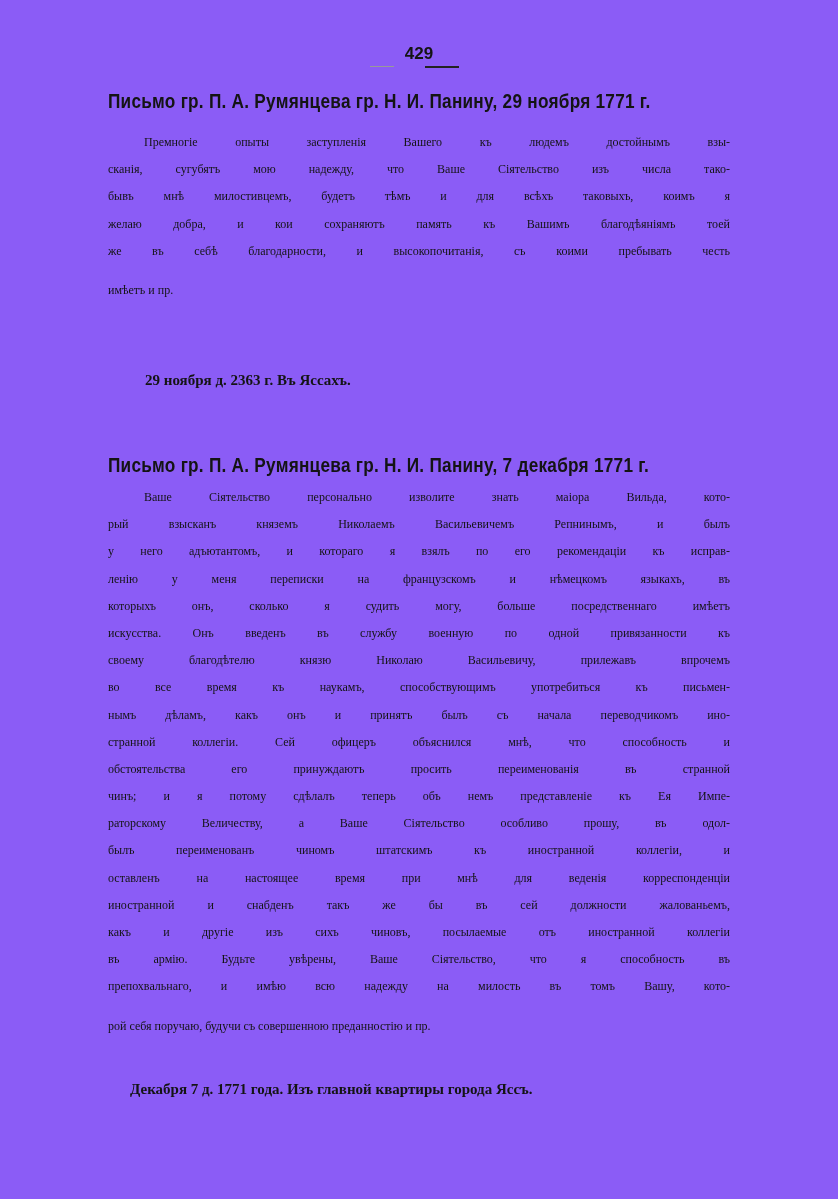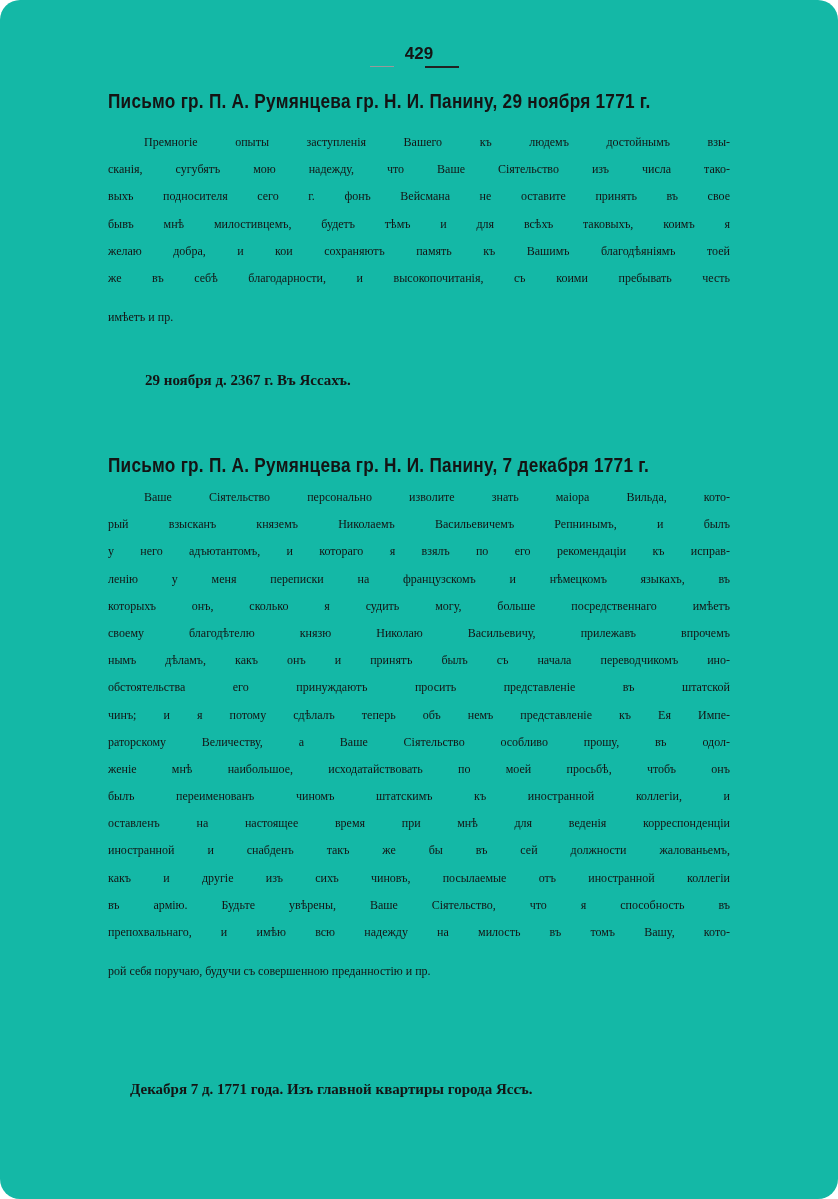--- a/index.html
+++ b/index.html
@@ -1,17 +1,17 @@
 <!DOCTYPE html>
 <html><head>
 <meta charset="utf-8">
 <style>
   html, body { margin: 0; padding: 0; background: #ffffff; }
   body { width: 838px; height: 1199px; position: relative; overflow: hidden; color: #141414; }
-  .page { position: absolute; left: 0; top: 0; width: 838px; height: 1199px; background: #14b8a6; border-radius: 20px; }
+  .page { position: absolute; left: 0; top: 0; width: 838px; height: 1199px; background: #8b5cf6; }
   .pagenum { position: absolute; top: 44px; left: 0; width: 838px; text-align: center;
     font-family: "Liberation Sans", sans-serif; font-weight: bold; font-size: 17px; letter-spacing: 0px; }
   .rule-left { position: absolute; top: 66px; left: 370px; width: 24px; height: 1px; background: #999; }
   .rule-right { position: absolute; top: 66px; left: 425px; width: 34px; height: 2px; background: #222; }
   .heading { position: absolute; left: 108px; width: 625px; white-space: nowrap;
     font-family: "Liberation Sans Narrow", "Liberation Sans", sans-serif; font-weight: bold;
     font-size: 20px; transform-origin: left top; transform: scaleX(0.86); letter-spacing: 0.3px; }
   .h1 { top: 90px; }
   .h2 { top: 454px; }
   .body { position: absolute; left: 108px; width: 622px;
@@ -30,41 +30,42 @@
 
 <div class="page">
   <div class="pagenum">429</div>
   <div class="rule-left"></div>
   <div class="rule-right"></div>
 
   <div class="heading h1">Письмо гр. П. А. Румянцева гр. Н. И. Панину, 29 ноября 1771 г.</div>
   <div class="body p1" id="body0">
       <span class="line first">Премногіе опыты заступленія Вашего къ людемъ достойнымъ взы-</span>
       <span class="line">сканія, сугубятъ мою надежду, что Ваше Сіятельство изъ числа тако-</span>
-      <span class="line">выхъ подносителя сего г. фонъ Вейсмана не оставите принять въ свое</span>
       <span class="line">бывъ мнѣ милостивцемъ, будетъ тѣмъ и для всѣхъ таковыхъ, коимъ я</span>
       <span class="line">желаю добра, и кои сохраняютъ память къ Вашимъ благодѣяніямъ тоей</span>
       <span class="line">же въ себѣ благодарности, и высокопочитанія, съ коими пребывать честь</span>
       <span class="line last">имѣетъ и пр.</span>
     </div>
-  <div class="sig s1">29 ноября д. 2367 г. Въ Яссахъ.</div>
+  <div class="sig s1">29 ноября д. 2363 г. Въ Яссахъ.</div>
 
   <div class="heading h2">Письмо гр. П. А. Румянцева гр. Н. И. Панину, 7 декабря 1771 г.</div>
   <div class="body p2" id="body1">
       <span class="line first">Ваше Сіятельство персонально изволите знать маіора Вильда, кото-</span>
       <span class="line">рый взысканъ княземъ Николаемъ Васильевичемъ Репнинымъ, и былъ</span>
       <span class="line">у него адъютантомъ, и котораго я взялъ по его рекомендаціи къ исправ-</span>
       <span class="line">ленію у меня переписки на французскомъ и нѣмецкомъ языкахъ, въ</span>
       <span class="line">которыхъ онъ, сколько я судить могу, больше посредственнаго имѣетъ</span>
+      <span class="line">искусства. Онъ введенъ въ службу военную по одной привязанности къ</span>
       <span class="line">своему благодѣтелю князю Николаю Васильевичу, прилежавъ впрочемъ</span>
+      <span class="line">во все время къ наукамъ, способствующимъ употребиться къ письмен-</span>
       <span class="line">нымъ дѣламъ, какъ онъ и принятъ былъ съ начала переводчикомъ ино-</span>
-      <span class="line">обстоятельства его принуждаютъ просить представленіе въ штатской</span>
+      <span class="line">странной коллегіи. Сей офицеръ объяснился мнѣ, что способность и</span>
+      <span class="line">обстоятельства его принуждаютъ просить переименованія въ странной</span>
       <span class="line">чинъ; и я потому сдѣлалъ теперь объ немъ представленіе къ Ея Импе-</span>
       <span class="line">раторскому Величеству, а Ваше Сіятельство особливо прошу, въ одол-</span>
-      <span class="line">женіе мнѣ наибольшое, исходатайствовать по моей просьбѣ, чтобъ онъ</span>
       <span class="line">былъ переименованъ чиномъ штатскимъ къ иностранной коллегіи, и</span>
       <span class="line">оставленъ на настоящее время при мнѣ для веденія корреспонденціи</span>
       <span class="line">иностранной и снабденъ такъ же бы въ сей должности жалованьемъ,</span>
       <span class="line">какъ и другіе изъ сихъ чиновъ, посылаемые отъ иностранной коллегіи</span>
       <span class="line">въ армію. Будьте увѣрены, Ваше Сіятельство, что я способность въ</span>
       <span class="line">препохвальнаго, и имѣю всю надежду на милость въ томъ Вашу, кото-</span>
       <span class="line last">рой себя поручаю, будучи съ совершенною преданностію и пр.</span>
     </div>
   <div class="sig s2">Декабря 7 д. 1771 года. Изъ главной квартиры города Яссъ.</div>
 </div>

